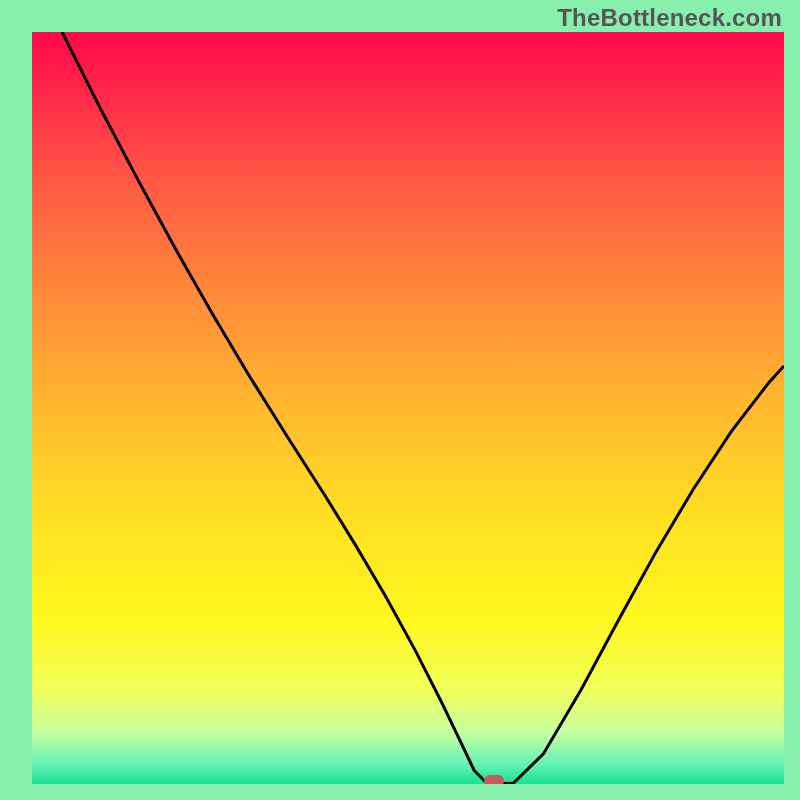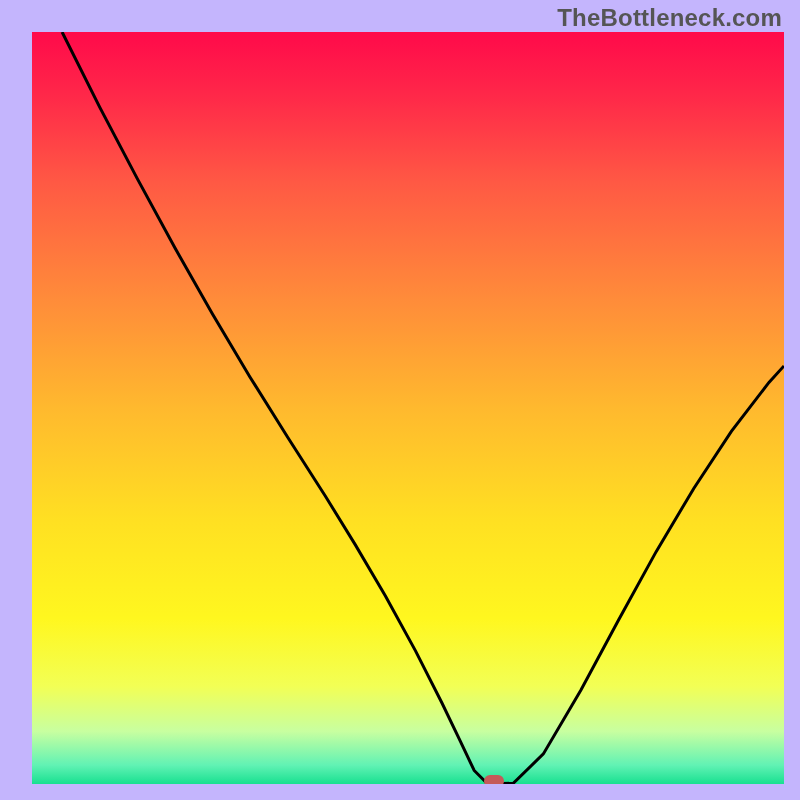--- a/index.html
+++ b/index.html
@@ -8,21 +8,21 @@
     width: 800px;
     height: 800px;
     background: #000;
     overflow: hidden;
     font-family: Arial, Helvetica, sans-serif;
   }
   .frame {
     position: relative;
     width: 800px;
     height: 800px;
-    background: #c4b5fd;
+    background: #86efac;
   }
   .watermark {
     position: absolute;
     top: 4px;
     right: 18px;
     color: #555;
     font-size: 24px;
     font-weight: 600;
     letter-spacing: 0.2px;
     z-index: 5;

